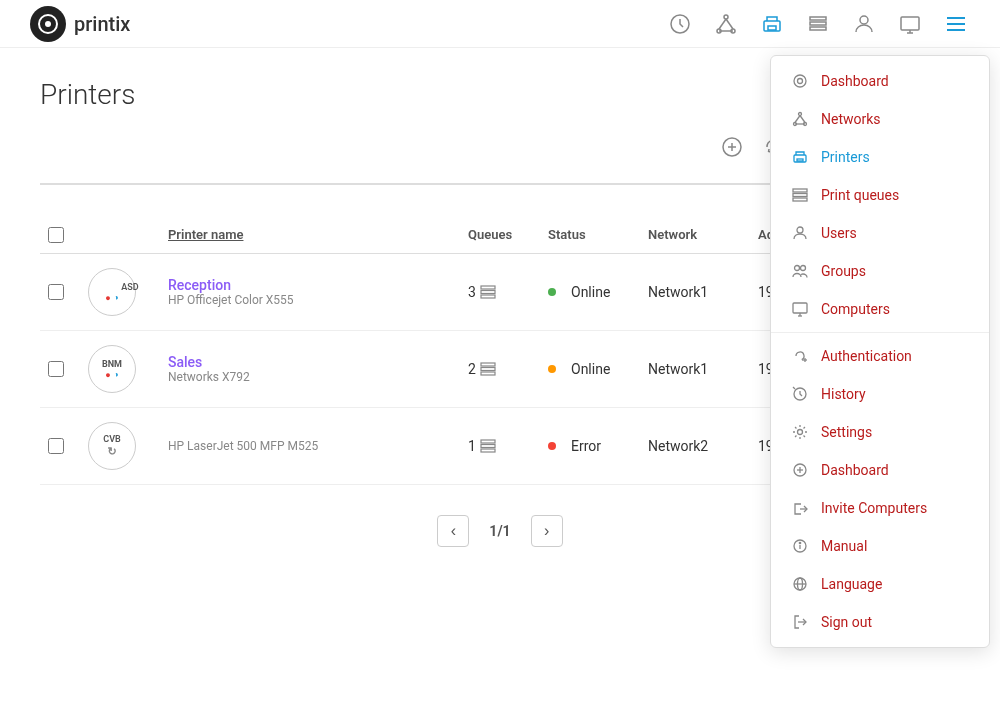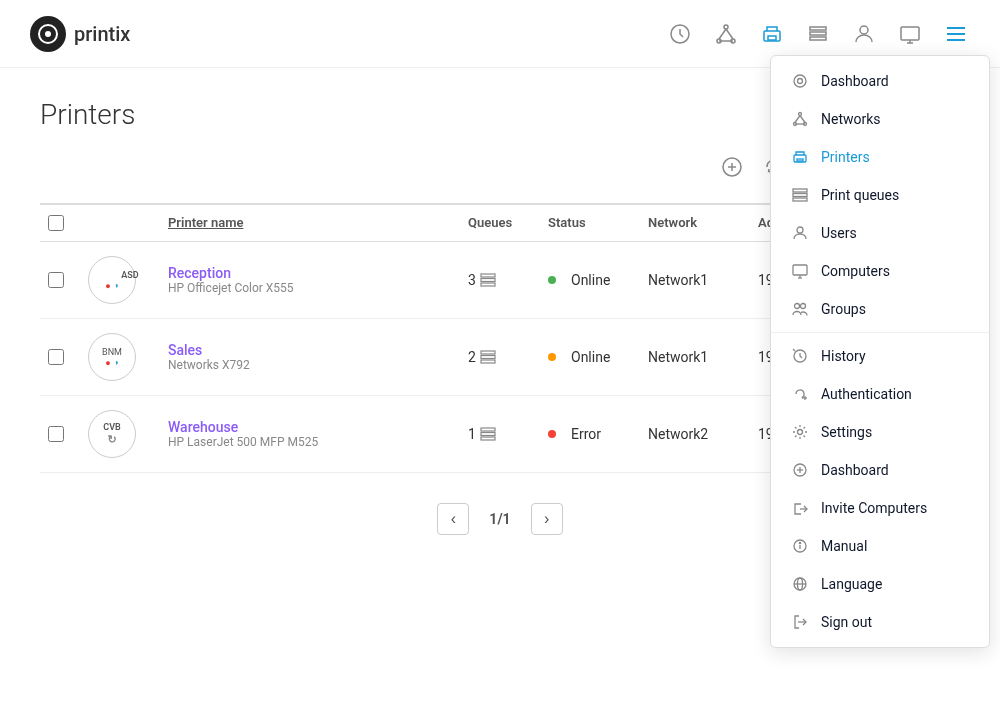--- a/index.html
+++ b/index.html
@@ -5,21 +5,21 @@
     * { box-sizing: border-box; margin: 0; padding: 0; }
     body { font-family: -apple-system, BlinkMacSystemFont, 'Segoe UI', Roboto, sans-serif; background: #fff; color: #333; font-size: 14px; }
 
     
     .header {
       display: flex;
       align-items: center;
       justify-content: space-between;
       padding: 10px 30px;
       border-bottom: 1px solid #eee;
-      height: 68px;
+      height: 48px;
     }
     .logo {
       display: flex;
       align-items: center;
       gap: 8px;
     }
     .logo-icon {
       width: 36px; height: 36px;
       background: #222;
       border-radius: 50%;
@@ -80,20 +80,21 @@
       border-top: 2px solid #ddd;
     }
     .table-header {
       display: grid;
       grid-template-columns: 40px 80px 1fr 80px 100px 110px 130px 80px;
       padding: 10px 0;
       border-bottom: 1px solid #ddd;
       font-weight: 600;
       font-size: 13px;
       color: #555;
+      margin-top: 32px;
     }
     .table-header .col {
       padding: 0 8px;
     }
     .col-name { text-decoration: underline; cursor: pointer; }
 
     .table-row {
       display: grid;
       grid-template-columns: 40px 80px 1fr 80px 100px 110px 130px 80px;
       padding: 14px 0;
@@ -158,21 +159,21 @@
       min-width: 220px;
       z-index: 20;
       padding: 6px 0;
     }
     .menu-item {
       display: flex;
       align-items: center;
       gap: 12px;
       padding: 10px 20px;
       cursor: pointer;
-      color: #0f172a;
+      color: #b91c1c;
       font-size: 14px;
       transition: background 0.1s;
     }
     .menu-item.active { color: #1a9ad7; }
     .menu-item .menu-icon {
       width: 18px; height: 18px;
       display: flex; align-items: center; justify-content: center;
       font-size: 16px; color: #888;
       flex-shrink: 0;
     }
@@ -332,21 +333,21 @@
       <div class="col">192.168.1.10</div>
       <div class="col"></div>
     </div>
 
     <div class="table-row">
       <div class="col checkbox-col">
         <input type="checkbox" class="checkbox" style="">
       </div>
       <div class="col">
         <div class="printer-avatar">
-          <span style="font-size:9px;font-weight:400;color:#555;">BNM</span>
+          <span style="font-size:9px;font-weight:700;color:#555;">BNM</span>
           <span style="font-size:8px;display:flex;gap:3px;align-items:center;">
             <span style="color:#e53935;font-size:9px;">●</span>
             <span style="color:#1a9ad7;font-size:8px;">◑</span>
           </span>
         </div>
       </div>
       <div class="col printer-info">
         <div class="printer-name">Sales</div>
         <div class="printer-model">Networks X792</div>
       </div>
@@ -373,21 +374,20 @@
       <div class="col checkbox-col">
         <input type="checkbox" class="checkbox" style="">
       </div>
       <div class="col">
         <div class="printer-avatar">
           <span style="font-size:9px;font-weight:600;color:#555;">CVB</span>
           <span style="font-size:11px;color:#888;">↻</span>
         </div>
       </div>
       <div class="col printer-info">
-        <div class="printer-name">Warehouse</div>
         <div class="printer-model">HP LaserJet 500 MFP M525</div>
       </div>
       <div class="col queues-col">
         <span>1</span>
         <svg width="16" height="14" viewBox="0 0 16 14" fill="none" stroke="#888" stroke-width="1.2">
             <rect x="1" y="1" width="14" height="3"></rect>
             <rect x="1" y="5.5" width="14" height="3"></rect>
             <rect x="1" y="10" width="14" height="3"></rect>
           </svg>
       </div>
@@ -459,64 +459,64 @@
       <svg width="16" height="16" viewBox="0 0 16 16" fill="none" stroke="#888" stroke-width="1.3">
         <circle cx="8" cy="5" r="3"></circle>
           <path d="M2 14c0-3 2.7-5 6-5s6 2 6 5"></path>
       </svg>
     </span>
     <span>Users</span>
   </div>
   <div class="menu-item">
     <span class="menu-icon">
       <svg width="16" height="16" viewBox="0 0 16 16" fill="none" stroke="#888" stroke-width="1.3">
-        <rect x="1" y="2" width="14" height="10" rx="1"></rect>
-          <line x1="6" y1="15" x2="10" y2="15"></line>
-          <line x1="8" y1="12" x2="8" y2="15"></line>
-      </svg>
-    </span>
-    <span>Computers</span>
-  </div>
-  <div class="menu-item">
-    <span class="menu-icon">
-      <svg width="16" height="16" viewBox="0 0 16 16" fill="none" stroke="#888" stroke-width="1.3">
         <circle cx="5" cy="5" r="2.5"></circle>
           <circle cx="11" cy="5" r="2.5"></circle>
         <path d="M1 14c0-2 1.8-3.5 4-3.5s4 1.5 4 3.5"></path>
         <path d="M9 11.5c.6-.3 1.2-.5 2-.5 2.2 0 4 1.5 4 3.5"></path>
       </svg>
     </span>
     <span>Groups</span>
   </div>
+  <div class="menu-item">
+    <span class="menu-icon">
+      <svg width="16" height="16" viewBox="0 0 16 16" fill="none" stroke="#888" stroke-width="1.3">
+        <rect x="1" y="2" width="14" height="10" rx="1"></rect>
+          <line x1="6" y1="15" x2="10" y2="15"></line>
+          <line x1="8" y1="12" x2="8" y2="15"></line>
+      </svg>
+    </span>
+    <span>Computers</span>
+  </div>
 
   <div class="menu-divider"></div>
 
+  <div class="menu-item">
+    <span class="menu-icon">
+      <svg width="16" height="16" viewBox="0 0 16 16" fill="none" stroke="#888" stroke-width="1.3">
+        <path d="M4 8a4 4 0 1 1 5.7 3.6"></path>
+          <line x1="10" y1="12" x2="15" y2="12"></line>
+          <line x1="13" y1="10" x2="13" y2="14"></line>
+      </svg>
+    </span>
+    <span>Authentication</span>
+  </div>
   <div class="menu-item">
     <span class="menu-icon">
       <svg width="16" height="16" viewBox="0 0 16 16" fill="none" stroke="#888" stroke-width="1.3">
         <circle cx="8" cy="8" r="6"></circle>
           <polyline points="8,5 8,8 10,10"></polyline>
         <path d="M3 3L1 1"></path>
       </svg>
     </span>
     <span>History</span>
   </div>
   <div class="menu-item">
     <span class="menu-icon">
       <svg width="16" height="16" viewBox="0 0 16 16" fill="none" stroke="#888" stroke-width="1.3">
-        <path d="M4 8a4 4 0 1 1 5.7 3.6"></path>
-          <line x1="10" y1="12" x2="15" y2="12"></line>
-          <line x1="13" y1="10" x2="13" y2="14"></line>
-      </svg>
-    </span>
-    <span>Authentication</span>
-  </div>
-  <div class="menu-item">
-    <span class="menu-icon">
-      <svg width="16" height="16" viewBox="0 0 16 16" fill="none" stroke="#888" stroke-width="1.3">
         <circle cx="8" cy="8" r="2.5"></circle>
         <path d="M8 1v2M8 13v2M1 8h2M13 8h2M3.05 3.05l1.41 1.41M11.54 11.54l1.41 1.41M3.05 12.95l1.41-1.41M11.54 4.46l1.41-1.41"></path>
       </svg>
     </span>
     <span>Settings</span>
   </div>
   <div class="menu-item">
     <span class="menu-icon">
       <svg width="16" height="16" viewBox="0 0 16 16" fill="none" stroke="#888" stroke-width="1.3">
         <circle cx="8" cy="8" r="6"></circle>

